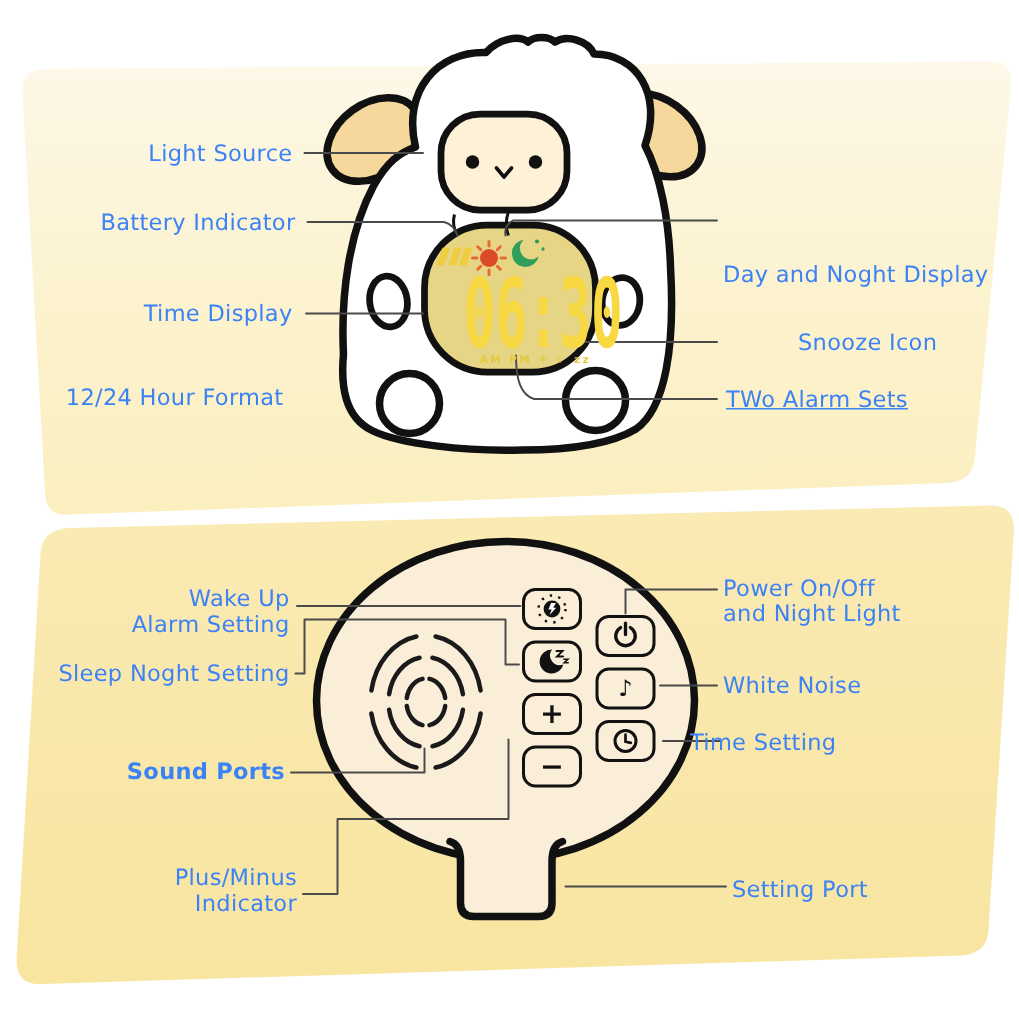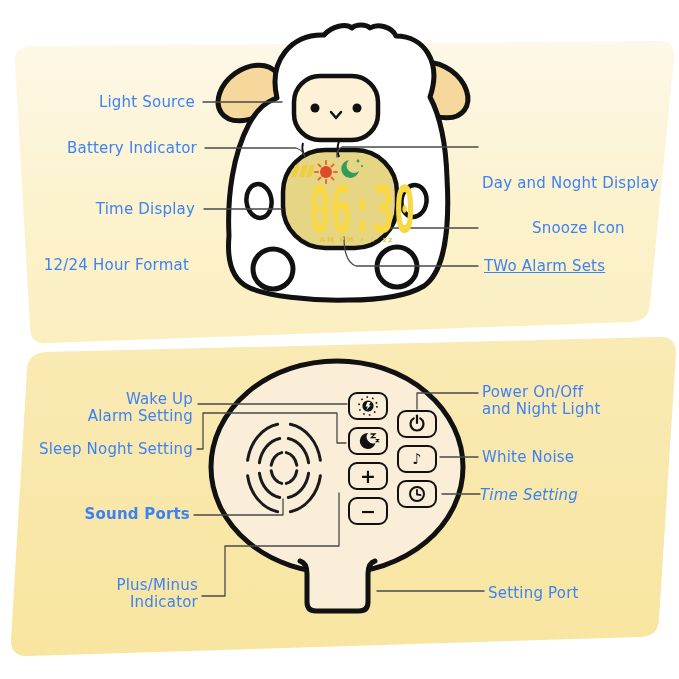--- a/index.html
+++ b/index.html
@@ -163,21 +163,21 @@
 <div class="label r" style="right:489px;top:506px;font-weight:bold;">Sound Ports</div>
 <div class="label r" style="right:481px;top:577px;">
   <div>Plus/Minus</div>
   <div>Indicator</div>
 </div>
 <div class="label l" style="left:482px;top:384px;">
   <div>Power On/Off</div>
   <div>and Night Light</div>
 </div>
 <div class="label l" style="left:482px;top:449px;">White Noise</div>
-<div class="label l" style="left:480px;top:487px;font-style:italic;">Time Setting</div>
+<div class="label l" style="left:460px;top:487px;">Time Setting</div>
 <div class="label l" style="left:488px;top:585px;">Setting Port</div>
 
 <div class="btn" style="left:348px;top:392px;">
   <svg width="30" height="24" viewBox="-15 -12 30 24">
     <circle cx="0" cy="0" r="9" fill="none" stroke="#111" stroke-width="1.6" stroke-dasharray="1.6 4.2"></circle>
     <circle cx="0" cy="0" r="5.6" fill="#111"></circle>
     <path d="M -0.6 -4 L 2.6 -4 L 0.8 -0.8 L 2.8 -0.8 L -1.6 4 L -0.2 0.4 L -2.4 0.4 Z" fill="#fff"></path>
   </svg>
 </div>
 <div class="btn" style="left:348px;top:427px;">

